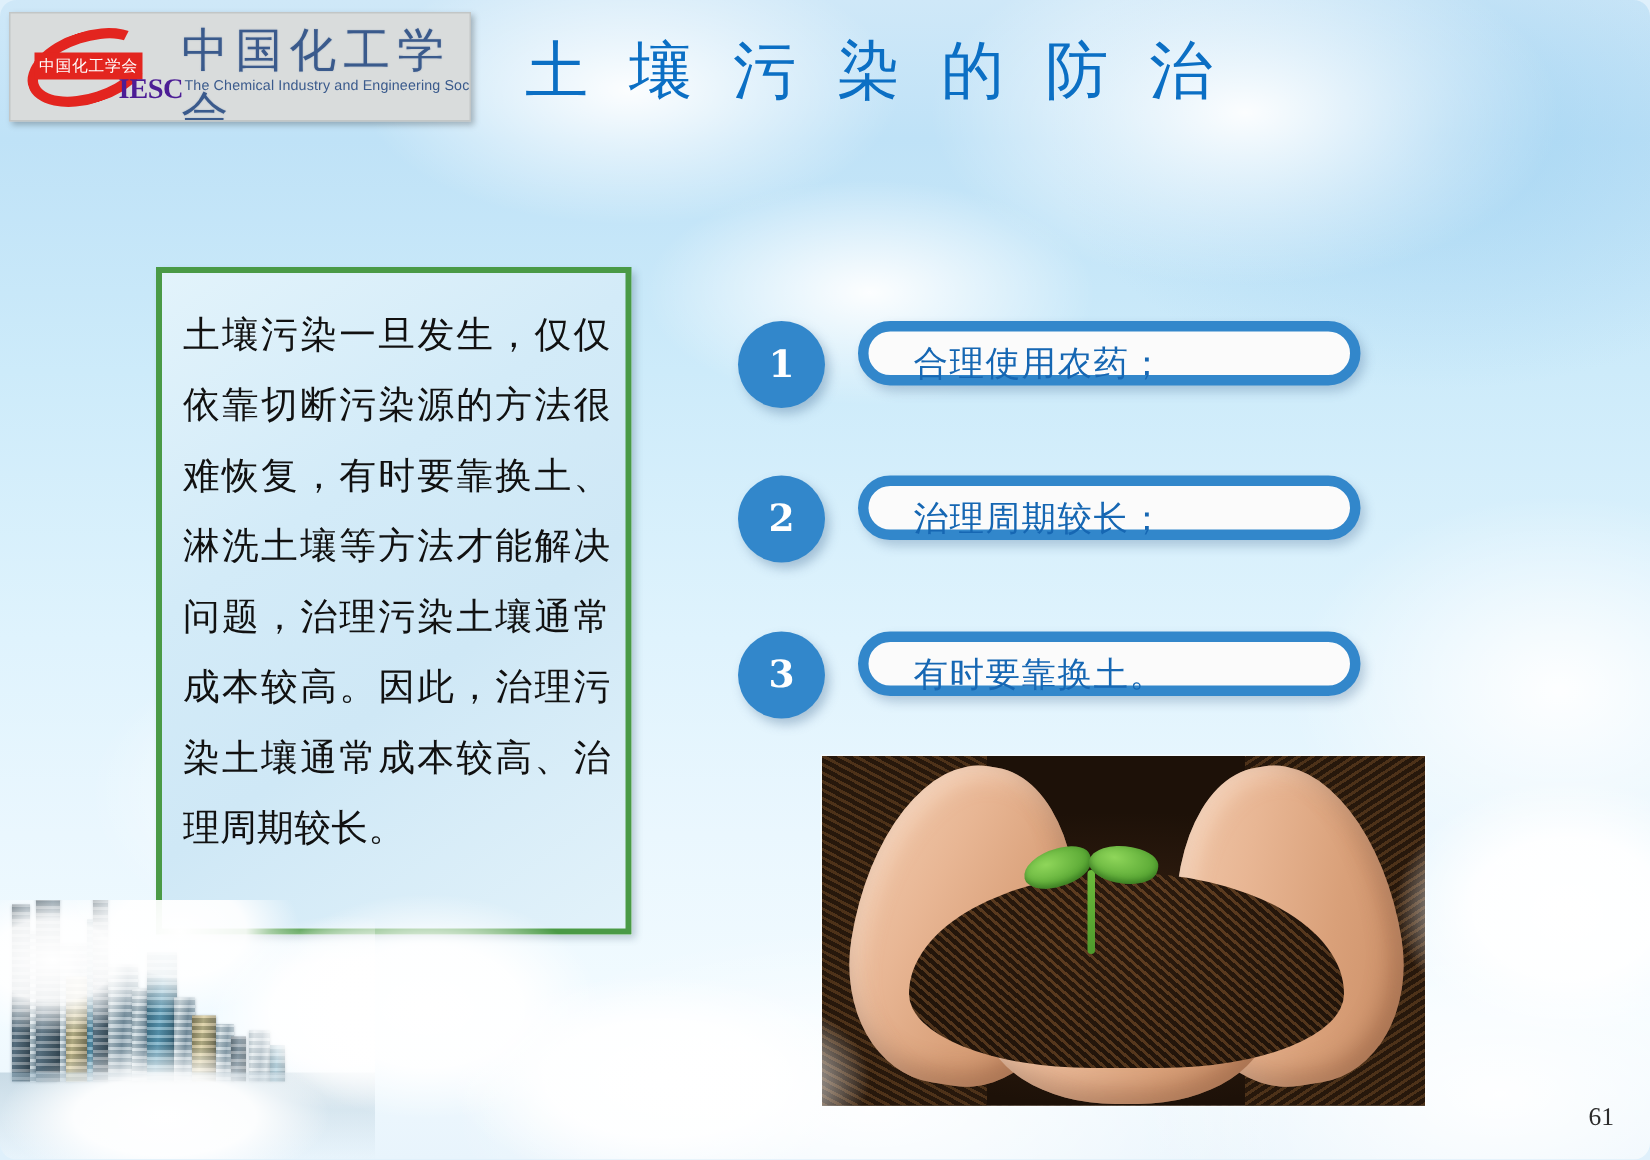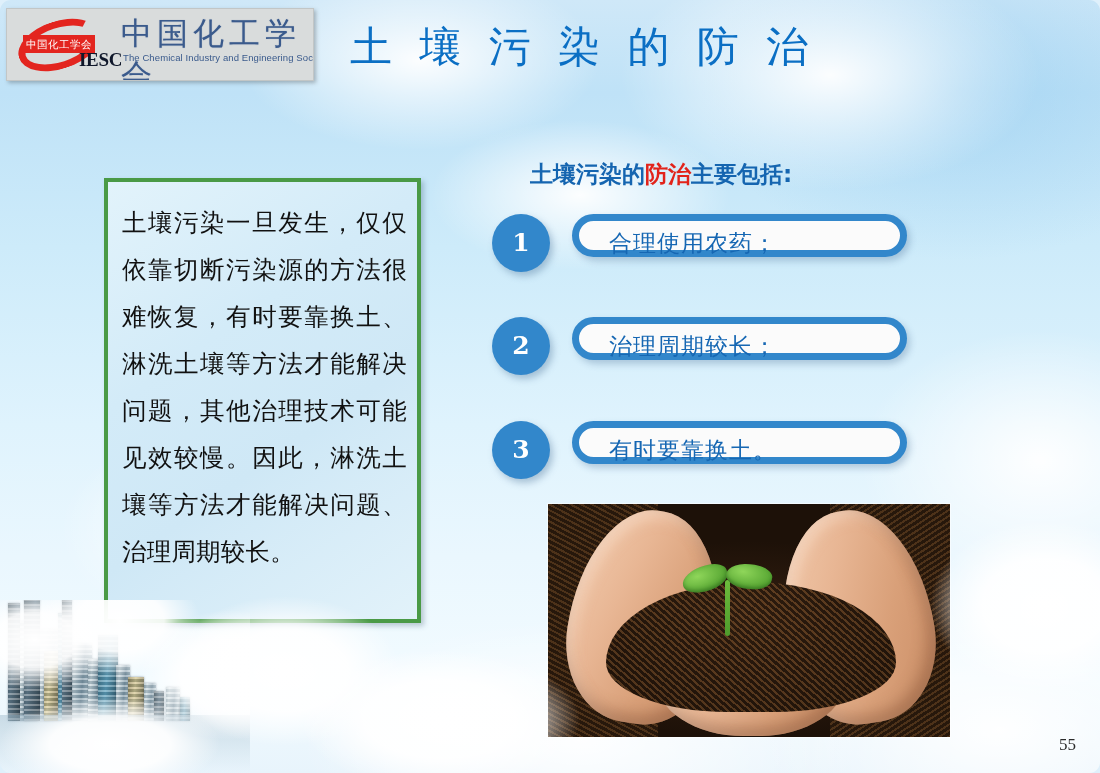--- a/index.html
+++ b/index.html
@@ -44,21 +44,21 @@
   }
   #logo-ring-text{
     position:absolute; left:10px; top:22px; width:72px; height:18px;
     background:#e3251f; color:#fff;
     font-size:10.5px; line-height:18px; text-align:center; letter-spacing:.5px;
     font-family:"DejaVu Sans",sans-serif;
   }
   #logo-iesc{
     position:absolute; left:72px; top:40px;
     font-family:"Liberation Serif","DejaVu Serif",serif;
-    font-weight:bold; font-size:19px; color:#0f172a; letter-spacing:-.3px;
+    font-weight:bold; font-size:19px; color:#4c1d95; letter-spacing:-.3px;
   }
   #logo-cn{
     position:absolute; left:114px; top:4px;
     font-size:31px; color:#3a5a8c; letter-spacing:5px;
     font-family:"DejaVu Sans",sans-serif;
     text-shadow:0 0 1px rgba(58,90,140,.4);
   }
   #logo-en{
     position:absolute; left:116px; top:43px;
     font-size:9.5px; color:#3a5a8c; letter-spacing:.1px; white-space:nowrap;
@@ -198,26 +198,23 @@
       <div id="logo-ring-text">中国化工学会</div>
     </div>
     <div id="logo-iesc">IESC</div>
     <div id="logo-cn">中国化工学会</div>
     <div id="logo-en">The Chemical Industry and Engineering Society of China</div>
   </div>
 
   <div id="slide-title">土 壤 污 染 的 防 治</div>
 
   <div id="left-panel">
-    <div id="left-panel-text">土壤污染一旦发生，仅仅依靠切断污染源的方法很难恢复，有时要靠换土、淋洗土壤等方法才能解决问题，其他治理技术可能见效较慢。因此，淋洗土壤等方法才能解决问题、治理周期较长。</div>
-  </div>
-
-  <div id="right-heading">
-    <span>土壤污染的</span><span class="hl">防治</span><span>主要包括:</span>
-  </div>
+    <div id="left-panel-text">土壤污染一旦发生，仅仅依靠切断污染源的方法很难恢复，有时要靠换土、淋洗土壤等方法才能解决问题，治理污染土壤通常成本较高。因此，治理污染土壤通常成本较高、治理周期较长。</div>
+  </div>
+
 
   <div class="step" style="top:214px;">
     <div class="step-num">1</div>
     <div class="step-pill">
       <div class="step-pill-label">合理使用农药；</div>
     </div>
   </div>
 
   <div class="step" style="top:317px;">
     <div class="step-num">2</div>
@@ -266,15 +263,15 @@
     <div id="city-reflect"></div>
     <div class="cloudpuff" style="left:-40px; top:-10px; width:150px; height:100px;"></div>
     <div class="cloudpuff" style="left:40px;  top:-34px; width:160px; height:110px;"></div>
     <div class="cloudpuff" style="left:140px; top:10px;  width:180px; height:130px;"></div>
     <div class="cloudpuff" style="left:0px;   top:96px;  width:220px; height:96px;"></div>
   </div>
   <div class="cloudpuff" style="position:absolute; left:170px; top:596px; width:230px; height:150px;"></div>
   <div class="cloudpuff" style="position:absolute; left:300px; top:650px; width:280px; height:140px;"></div>
   <div class="cloudpuff" style="position:absolute; left:930px; top:520px; width:230px; height:170px;"></div>
 
-  <div id="page-number">55</div>
+  <div id="page-number">61</div>
 
 </div>
 
 </body></html>

